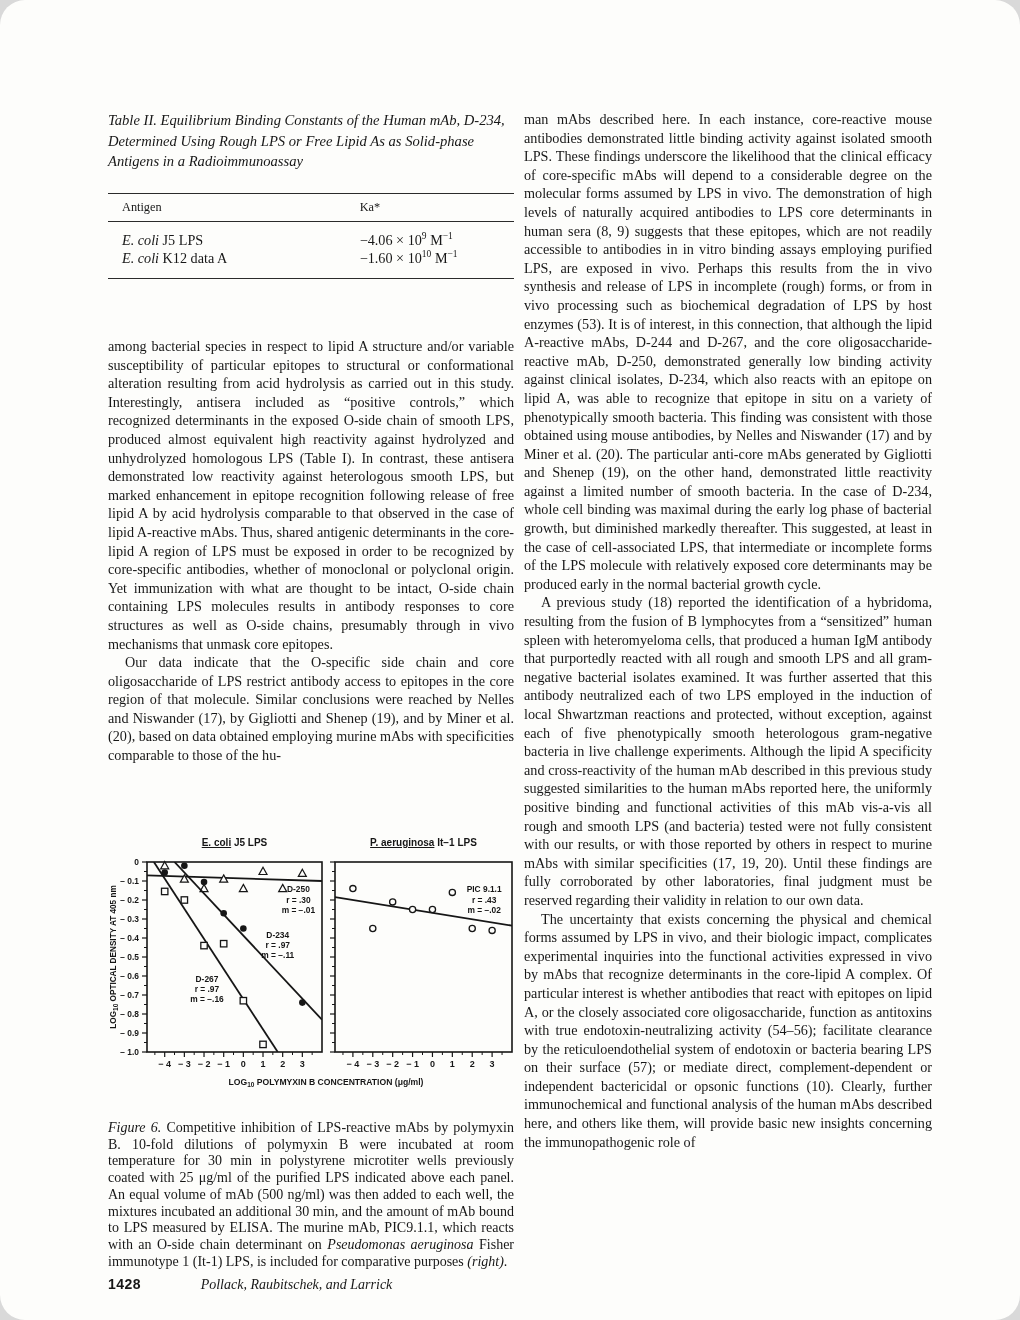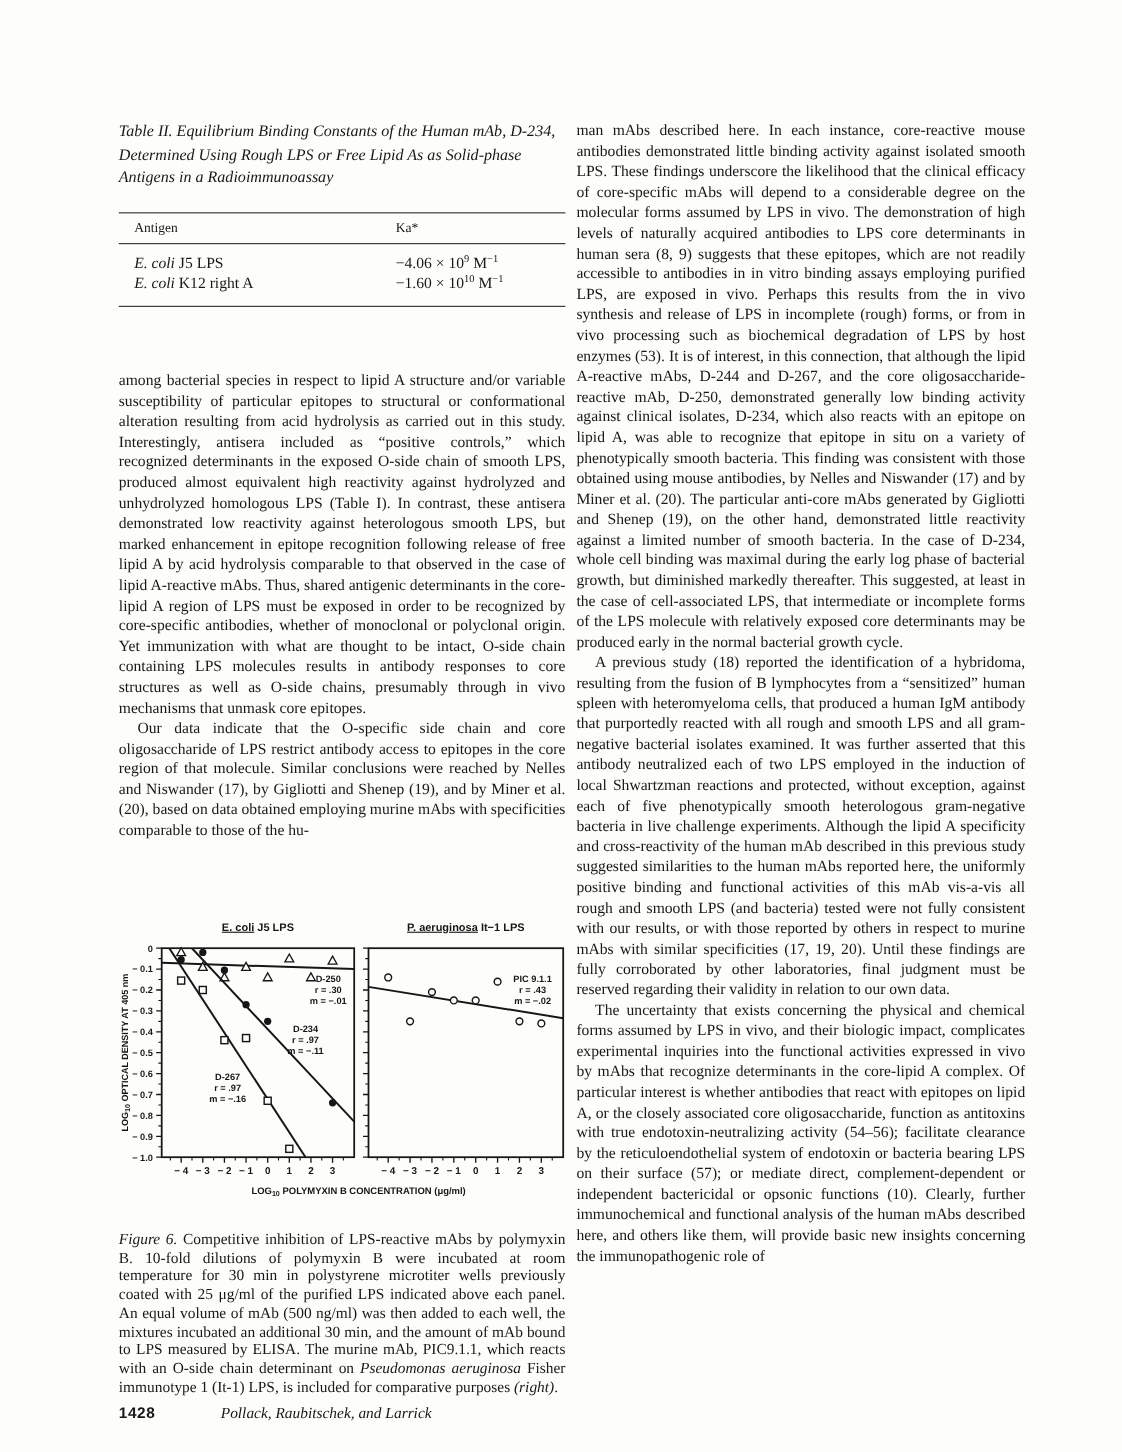--- a/index.html
+++ b/index.html
@@ -1,17 +1,17 @@
 <!DOCTYPE html>
 <html><head>
 <meta charset="utf-8">
 <style>
   html,body{margin:0;padding:0;background:#d9d9d9;}
   .page{position:relative;width:1020px;height:1320px;background:#fdfdfb;
-        font-family:"Liberation Serif",serif;color:#171717;overflow:hidden;}
+        font-family:"Liberation Serif",serif;color:#171717;overflow:hidden;border-radius:25px;}
 
   
   .tbl-block{position:absolute;left:108px;top:110px;width:406px;}
   .tbl-title{font-style:italic;font-size:14.6px;line-height:20.6px;}
   table.tbl{width:100%;border-collapse:collapse;margin-top:21px;border-bottom:1.5px solid #2b2b2b;}
   .tbl thead th{font-size:12.3px;font-weight:400;text-align:left;
       border-top:1.5px solid #2b2b2b;border-bottom:1.5px solid #2b2b2b;padding:6px 0 6px;}
   .tbl .c1{padding-left:14px;width:62%;}
   .tbl tbody td{font-size:14.2px;line-height:18.4px;padding:0;}
   .tbl tbody tr:first-child td{padding-top:9px;}
@@ -52,21 +52,21 @@
           <th class="c1">Antigen</th>
           <th>Ka*</th>
         </tr>
       </thead>
       <tbody>
         <tr>
           <td class="c1"><span class="it">E. coli</span><span> J5 LPS</span></td>
           <td><span>−4.06 × 10</span><sup>9</sup><span> M</span><sup>−1</sup></td>
         </tr>
         <tr>
-          <td class="c1"><span class="it">E. coli</span><span> K12 right A</span></td>
+          <td class="c1"><span class="it">E. coli</span><span> K12 data A</span></td>
           <td><span>−1.60 × 10</span><sup>10</sup><span> M</span><sup>−1</sup></td>
         </tr>
       </tbody>
     </table>
   </section>
 
   <section class="col left-col">
     <p>among bacterial species in respect to lipid A structure and/or variable susceptibility of particular epitopes to structural or conformational alteration resulting from acid hydrolysis as carried out in this study. Interestingly, antisera included as “positive controls,” which recognized determinants in the exposed O-side chain of smooth LPS, produced almost equivalent high reactivity against hydrolyzed and unhydrolyzed homologous LPS (Table I). In contrast, these antisera demonstrated low reactivity against heterologous smooth LPS, but marked enhancement in epitope recognition following release of free lipid A by acid hydrolysis comparable to that observed in the case of lipid A-reactive mAbs. Thus, shared antigenic determinants in the core-lipid A region of LPS must be exposed in order to be recognized by core-specific antibodies, whether of monoclonal or polyclonal origin. Yet immunization with what are thought to be intact, O-side chain containing LPS molecules results in antibody responses to core structures as well as O-side chains, presumably through in vivo mechanisms that unmask core epitopes.</p>
     <p class="ind">Our data indicate that the O-specific side chain and core oligosaccharide of LPS restrict antibody access to epitopes in the core region of that molecule. Similar conclusions were reached by Nelles and Niswander (17), by Gigliotti and Shenep (19), and by Miner et al. (20), based on data obtained employing murine mAbs with specificities comparable to those of the hu-</p>
   </section>

